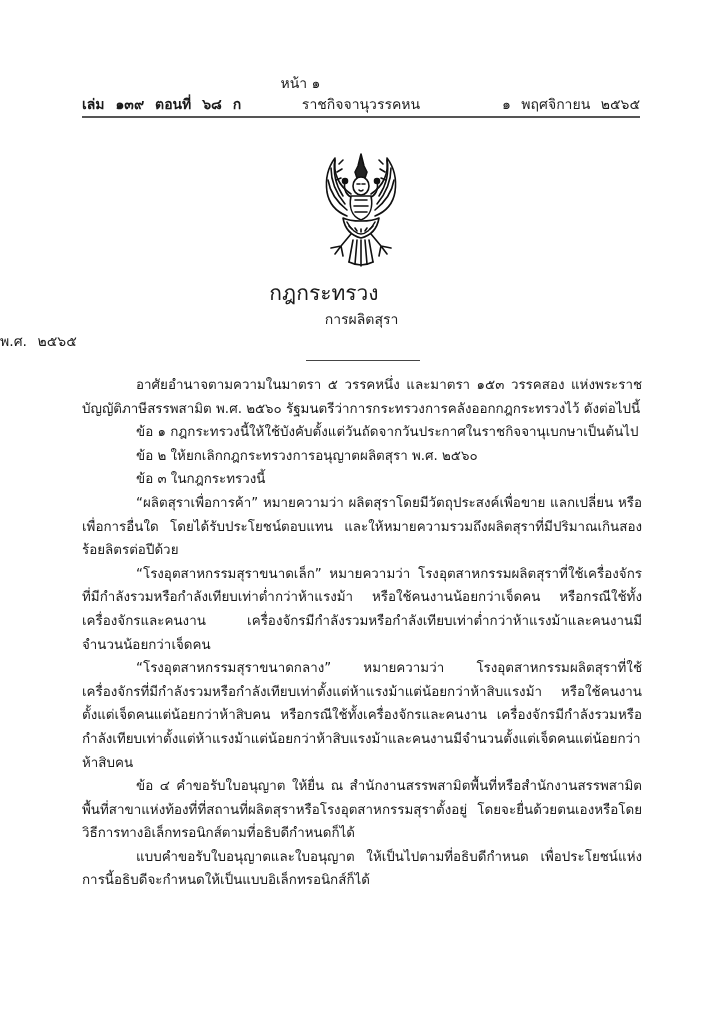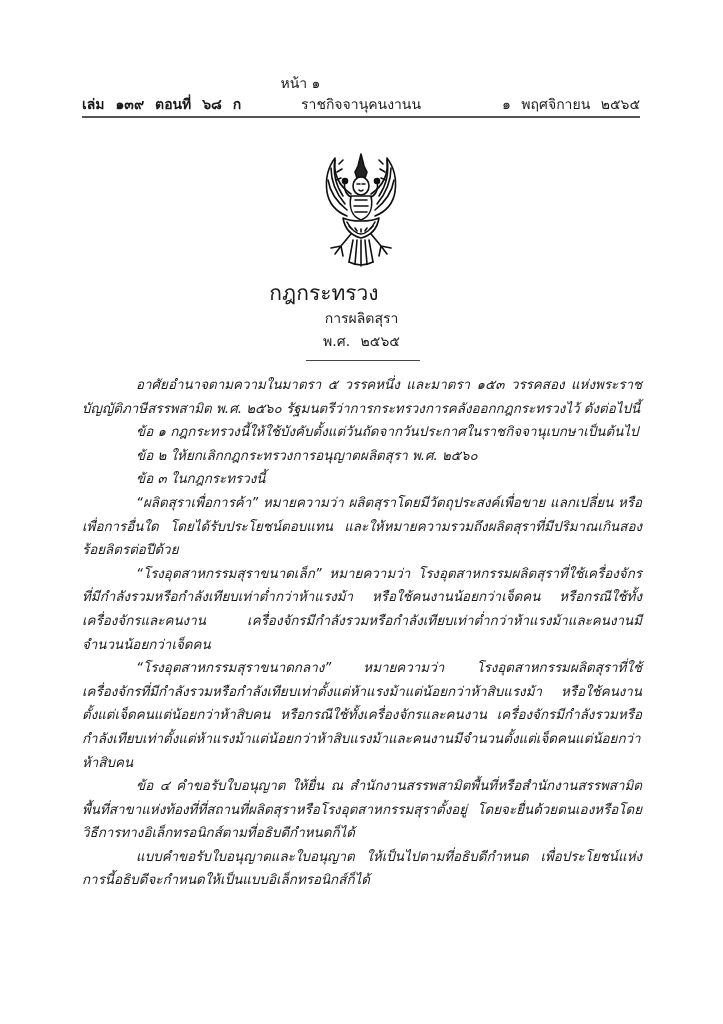--- a/index.html
+++ b/index.html
@@ -67,28 +67,27 @@
       line-height: 26px;
     }
     .subtitle {
       position: absolute;
       top: 309px;
       left: 0;
       width: 723px;
       text-align: center;
       font-size: 14px;
       line-height: 20px;
-      font-family: Liberation Mono, monospace;
     }
     .year {
       position: absolute;
       top: 331px;
       left: 0;
       width: 723px;
-      text-align: center;
+      text-align: left;
       font-size: 14px;
       line-height: 20px;
       word-spacing: 6px;
     }
     .title-rule {
       position: absolute;
       top: 360px;
       left: 306px;
       width: 114px;
       height: 0;
@@ -99,34 +98,33 @@
       top: 373px;
       left: 82px;
       width: 560px;
       font-size: 13.4px;
       line-height: 23.6px;
     }
     .body p {
       margin: 0;
       text-align: justify;
       text-align-last: left;
-      font-style: italic;
     }
     .body p.indent { text-indent: 54px; }
   </style>
 </head>
 <body>
 
 <div class="page">
 
   <div class="page-no">หน้า   ๑</div>
 
   <div class="header-row">
     <span class="left">เล่ม   ๑๓๙   ตอนที่   ๖๘   ก</span>
-    <span class="center">ราชกิจจานุคนงานน</span>
+    <span class="center">ราชกิจจานุวรรคหน</span>
     <span class="right">๑   พฤศจิกายน   ๒๕๖๕</span>
   </div>
   <div class="header-rule"></div>
 
   <div class="emblem">
     <svg width="100" height="122" viewBox="0 0 100 122" xmlns="http://www.w3.org/2000/svg">
       <g fill="none" stroke="#111" stroke-width="1.6" stroke-linejoin="round" stroke-linecap="round">
 
         <path d="M50 8 L53 20 L56 26 L54 32 L46 32 L44 26 L47 20 Z" fill="#222"></path>
 

